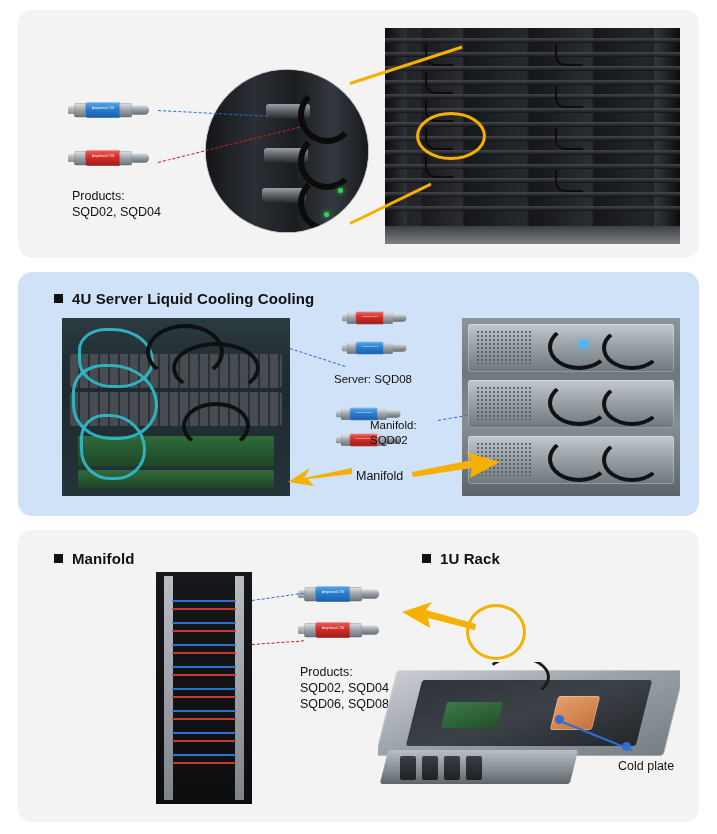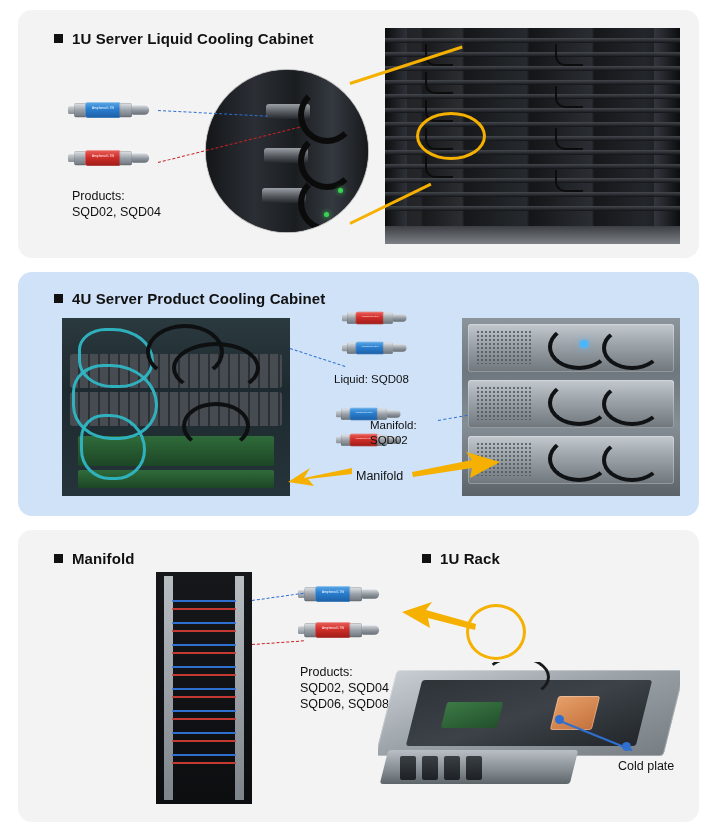--- a/index.html
+++ b/index.html
@@ -369,23 +369,20 @@
     position: absolute;
   }
 </style>
 </head>
 <body>
 
 <div class="page">
 
   <div class="panel panel-1">
 
-    <div class="panel-title" style="left:36px; top:20px;">
-      <span class="sq-bullet"></span><span>1U Server Liquid Cooling Cabinet</span>
-    </div>
 
     <div class="photo rack-photo" style="left:367px; top:18px;">
       <div class="edge-l"></div>
       <div class="edge-r"></div>
       <div class="slot" style="top:10px;"></div>
       <div class="slot" style="top:24px;"></div>
       <div class="slot" style="top:38px;"></div>
       <div class="slot" style="top:52px;"></div>
       <div class="slot" style="top:66px;"></div>
       <div class="slot" style="top:80px;"></div>
@@ -447,21 +444,21 @@
 
     <div class="dash" style="left:140px; top:100px; width:110px; transform: rotate(3deg);"></div>
     <div class="dash red" style="left:140px; top:152px; width:146px; transform: rotate(-14deg);"></div>
 
     <div class="caption" style="left:54px; top:178px;">Products:
 SQD02, SQD04</div>
   </div>
 
   <div class="panel panel-2">
     <div class="panel-title" style="left:36px; top:18px;">
-      <span class="sq-bullet"></span><span>4U Server Product Cooling Cabinet</span>
+      <span class="sq-bullet"></span><span>4U Server Liquid Cooling Cooling</span>
     </div>
   </div>
 
   <div class="photo p2-left">
     <div class="fanrow" style="top:36px;"></div>
     <div class="fanrow" style="top:74px;"></div>
     <div class="greenboard" style="left:16px; top:118px; width:196px; height:30px;"></div>
     <div class="greenboard" style="left:16px; top:152px; width:196px; height:18px;"></div>
     <div class="teal" style="left:16px; top:10px; width:70px; height:54px;"></div>
     <div class="teal" style="left:10px; top:46px; width:80px; height:70px;"></div>
@@ -498,21 +495,21 @@
   </div>
   <div class="connector small" style="left:342px; top:340px;">
     <div class="stem-l"></div>
       <div class="nut-l"></div>
     <div class="body">
       <div class="label">Amphenol LTW</div>
     </div>
     <div class="nut-r"></div>
       <div class="stem-r"></div>
   </div>
-  <div class="caption small" style="left:334px; top:372px;">Liquid: SQD08</div>
+  <div class="caption small" style="left:334px; top:372px;">Server: SQD08</div>
   <div class="dash" style="left:290px; top:348px; width:58px; transform: rotate(18deg);"></div>
 
   <div class="connector small" style="left:336px; top:406px;">
     <div class="stem-l"></div>
       <div class="nut-l"></div>
     <div class="body">
       <div class="label">Amphenol LTW</div>
     </div>
     <div class="nut-r"></div>
       <div class="stem-r"></div>

